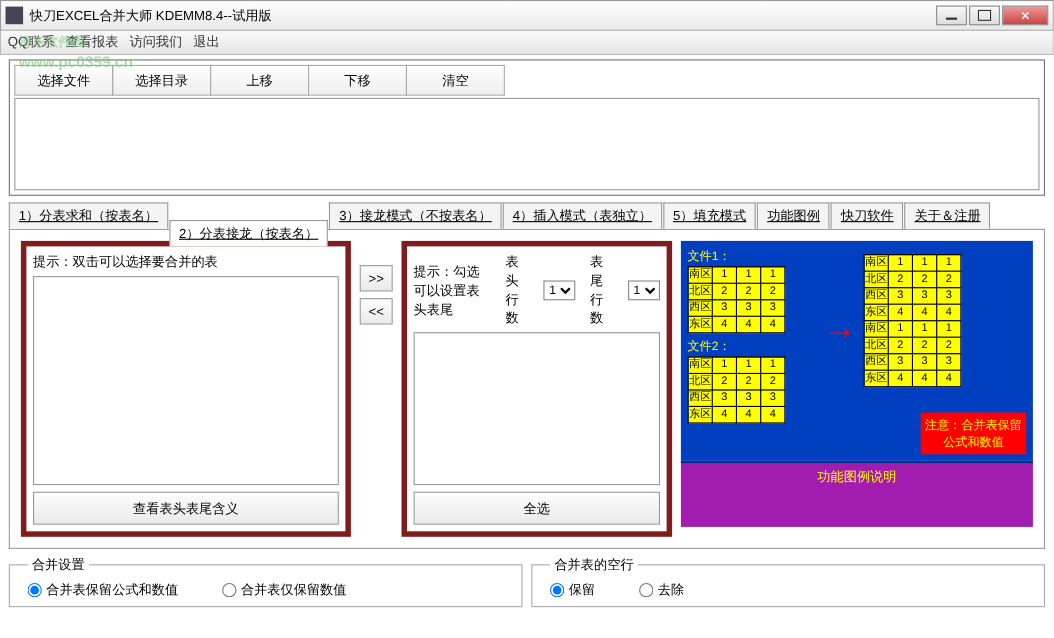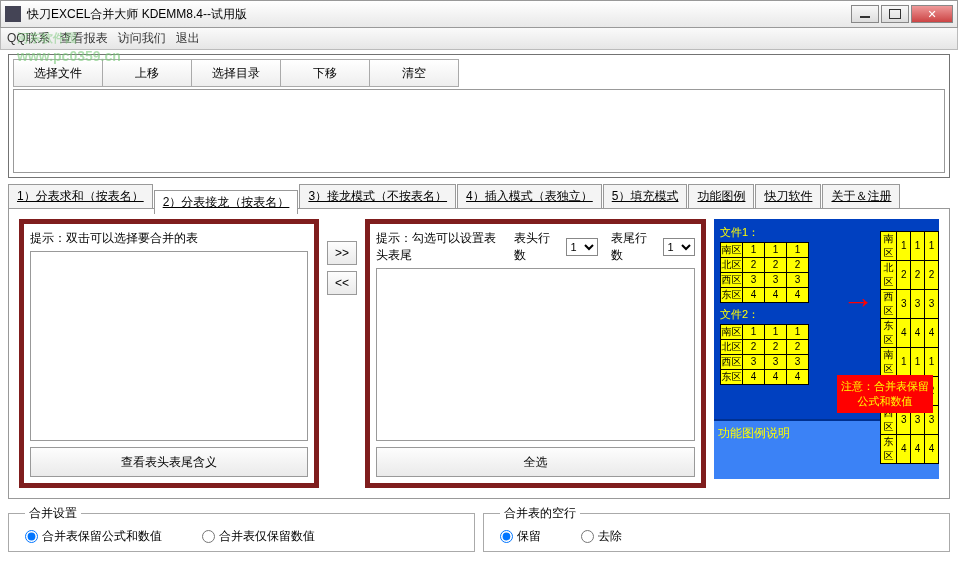--- a/index.html
+++ b/index.html
@@ -20,43 +20,43 @@
 .watermark { position: absolute; top: 22px; left: 17px; font-size: 22px; font-weight: bold; color: rgba(120,200,120,0.5); font-family: Arial; pointer-events: none; z-index: 5; }
 .watermark .url { font-size: 14px; display: block; color: rgba(120,200,120,0.6); }
 
 .top-box { margin: 4px 8px 2px; border: 1px solid #737373; padding: 4px; }
 .top-btns { display: flex; height: 28px; }
 .top-btn { width: 90px; border: 1px solid #aaa; background: linear-gradient(#fff,#eee); display: flex; align-items: center; justify-content: center; margin-right: -1px; cursor: pointer; }
 .top-list { height: 84px; border: 1px solid #999; background: #fff; margin-top: 2px; overflow-x: scroll; }
 
 .tabs { display: flex; margin: 6px 8px 0; border-bottom: 1px solid #999; }
 .tab { padding: 3px 8px; border: 1px solid #999; border-bottom: none; background: #f4f4f4; margin-right: 1px; cursor: pointer; white-space: nowrap; text-decoration: underline; }
-.tab.active { background: #fff; position: relative; top: 6px; }
+.tab.active { background: #fff; position: relative; top: 16px; }
 
 .tab-content { margin: 0 8px; border: 1px solid #999; border-top: none; padding: 10px; height: 290px; }
 .panel-row { display: flex; gap: 8px; height: 100%; }
 
 .group { border: 5px solid #7f1d1d; padding: 6px; height: 100%; display: flex; flex-direction: column; }
 .g-left { width: 300px; }
 .g-mid { flex: 1; }
-.g-right { width: 225px; border: none; padding: 0; }
+.g-right { width: 320px; border: none; padding: 0; }
 
 .hint { margin-bottom: 4px; }
 .listbox { flex: 1; border: 1px solid #999; background: #fff; }
 .btn-row { display: flex; gap: 6px; margin-top: 6px; }
 .btn { flex: 1; height: 30px; border: 1px solid #999; background: linear-gradient(#fdfdfd,#eaeaea); display: flex; align-items: center; justify-content: center; cursor: pointer; }
 
 .move-col { width: 30px; display: flex; flex-direction: column; justify-content: flex-start; gap: 6px; padding-top: 22px; }
 .move-btn { height: 24px; border: 1px solid #999; background: linear-gradient(#fdfdfd,#eaeaea); display: flex; align-items: center; justify-content: center; cursor: pointer; }
 
 .mid-top { display: flex; align-items: center; gap: 13px; margin-bottom: 4px; }
 .combo { width: 40px; height: 18px; border: 1px solid #888; background: #fff; font-size: 11px; }
 
 .diagram { background: #0040c0; height: 200px; padding: 6px; color: #ff0; position: relative; }
-.diagram-footer { background: #3b82f6; height: 60px; padding: 4px; color: #ff0; border-top: 2px solid #003090; }
+.diagram-footer { background: #a21caf; height: 60px; padding: 4px; color: #ff0; border-top: 2px solid #003090; text-align: center; }
 .mini-table { border-collapse: collapse; margin-bottom: 4px; }
 .mini-table td { border: 1px solid #000; width: 22px; height: 14px; background: #ff0; color: #000; text-align: center; font-size: 10px; line-height: 14px; }
 .file-label { color: #ff0; font-size: 11px; margin-bottom: 2px; display: block; }
 .arrow { position: absolute; top: 60px; left: 128px; color: #f00; font-size: 32px; font-weight: bold; }
 .right-table { position: absolute; top: 12px; left: 166px; }
 .right-table td { background: #ff0; }
 .note-box { background: #f00; color: #ff0; font-size: 11px; padding: 4px; position: absolute; bottom: 6px; right: 6px; width: 96px; text-align: center; }
 
 .bottom-row { display: flex; margin: 6px 8px 0; gap: 8px; }
 .fieldset { border: 1px solid #aaa; padding: 4px 16px 6px; flex: 1; }
@@ -86,22 +86,22 @@
 </div>
 
 <div class="watermark">
   <span>河东软件园</span>
   <span class="url">www.pc0359.cn</span>
 </div>
 
 <div class="top-box">
   <div class="top-btns">
     <div class="top-btn">选择文件</div>
+    <div class="top-btn">选择目录</div>
     <div class="top-btn">上移</div>
-    <div class="top-btn">选择目录</div>
     <div class="top-btn">下移</div>
     <div class="top-btn">清空</div>
   </div>
   <div class="top-list"></div>
 </div>
 
 <div class="tabs">
   <div class="tab">1）分表求和（按表名）</div>
   <div class="tab active">2）分表接龙（按表名）</div>
   <div class="tab">3）接龙模式（不按表名）</div>

